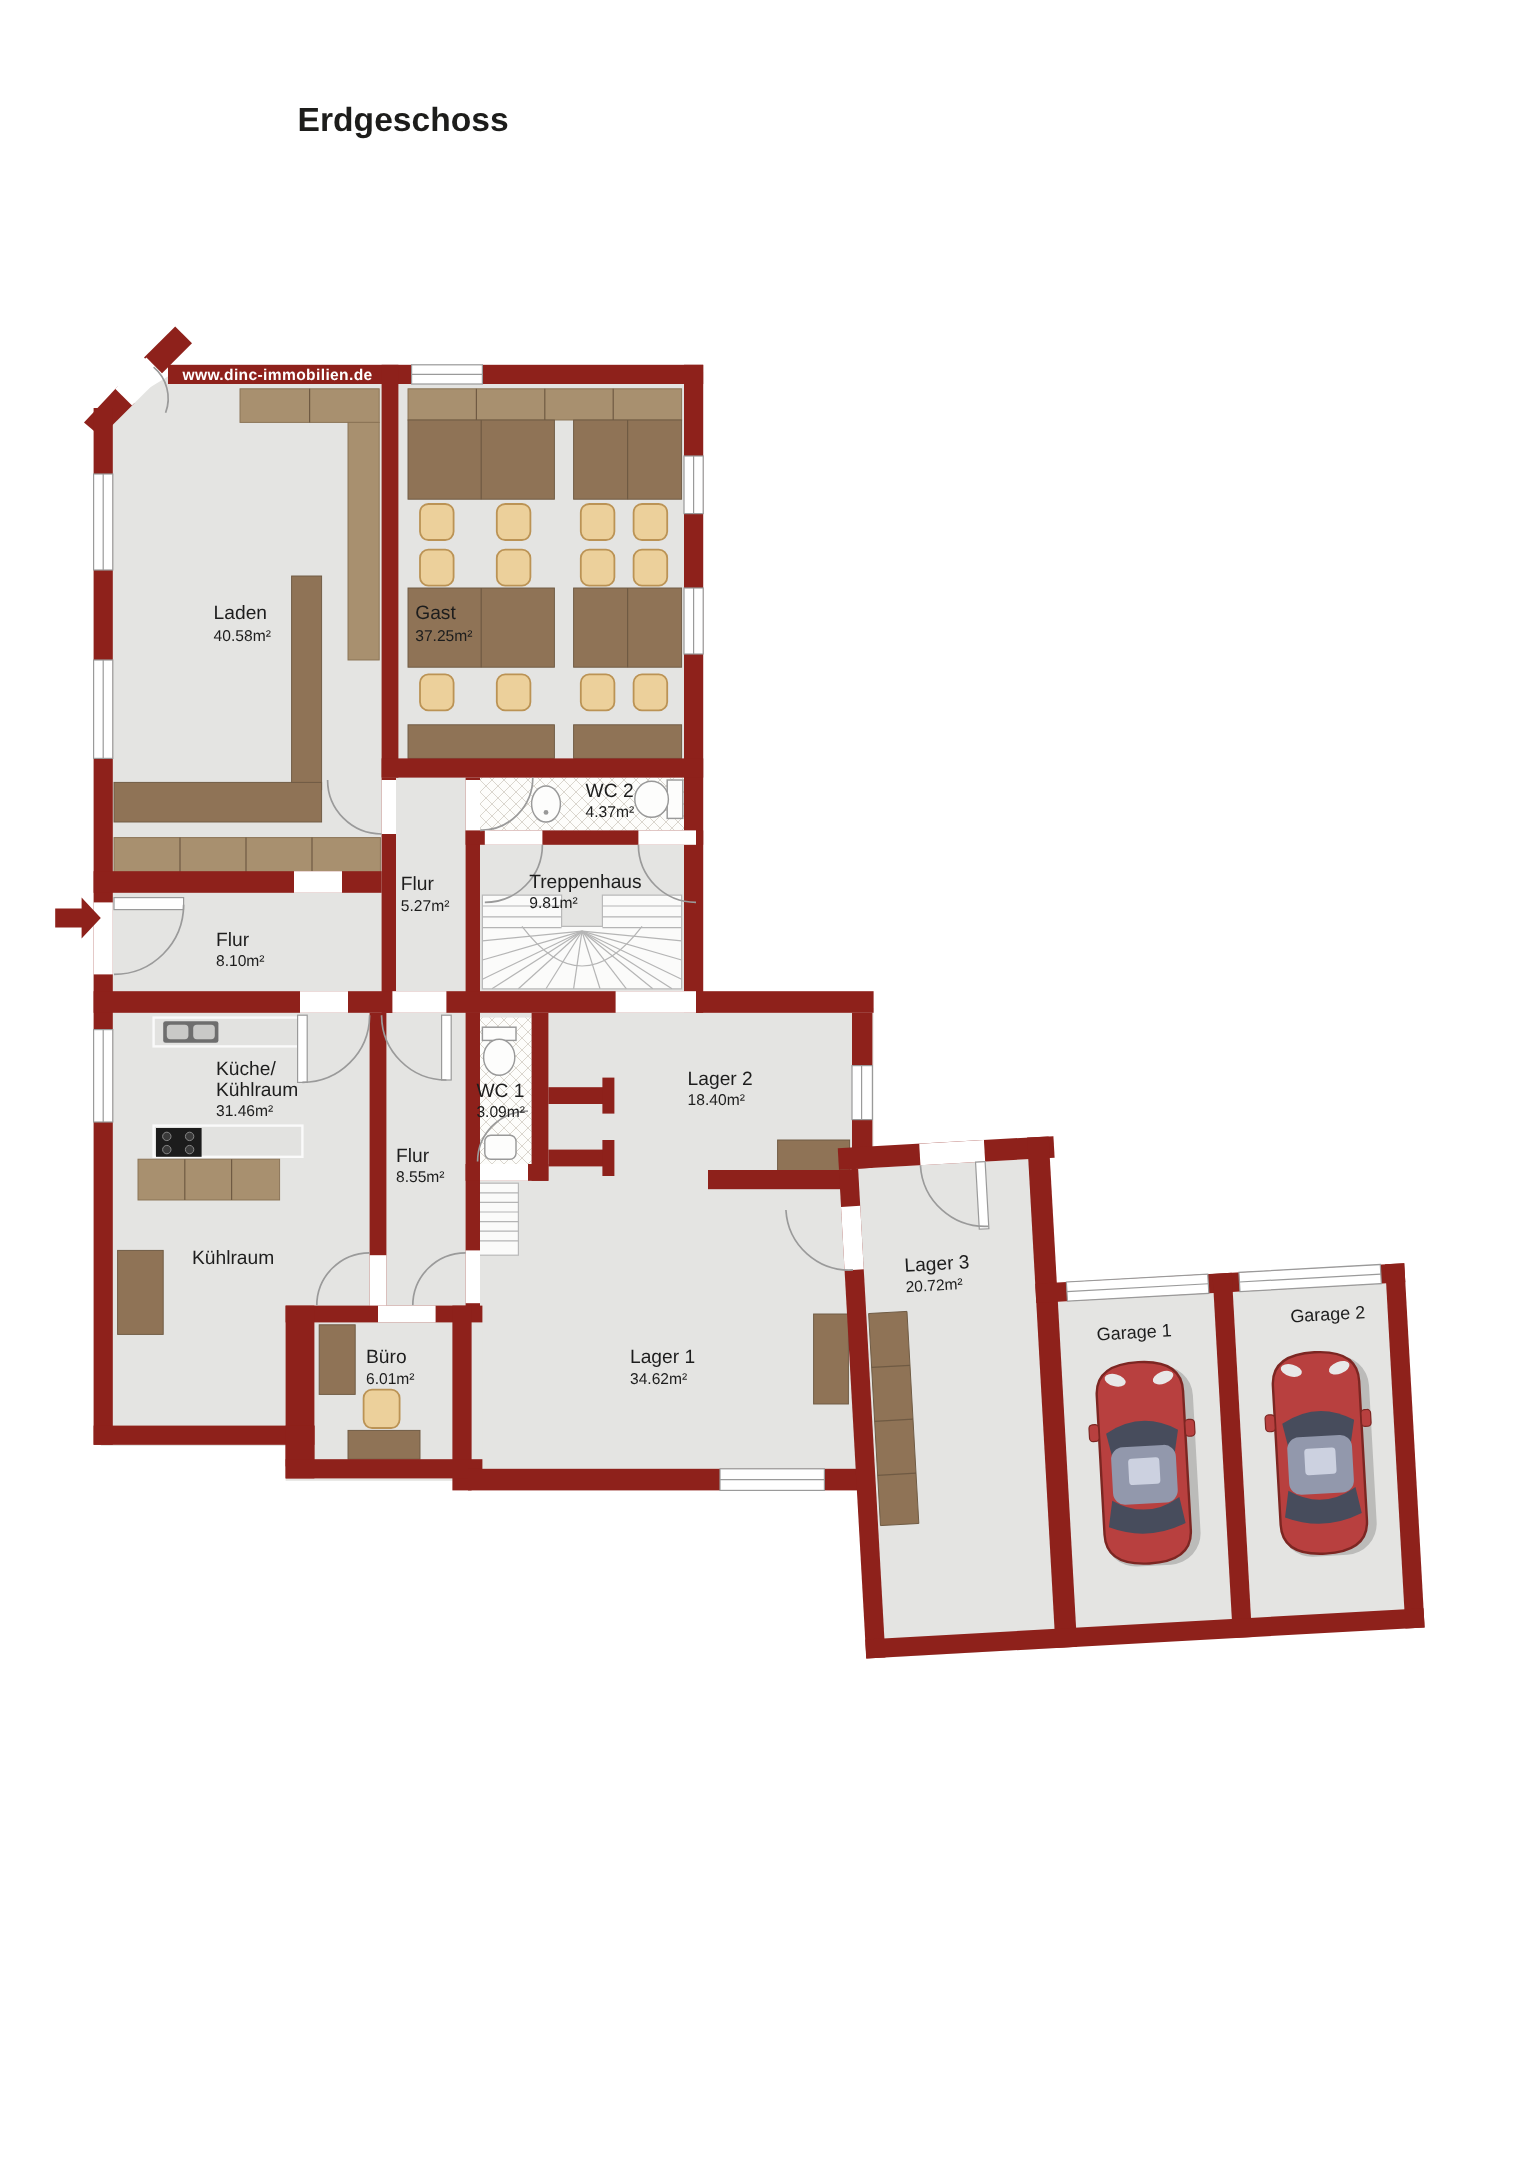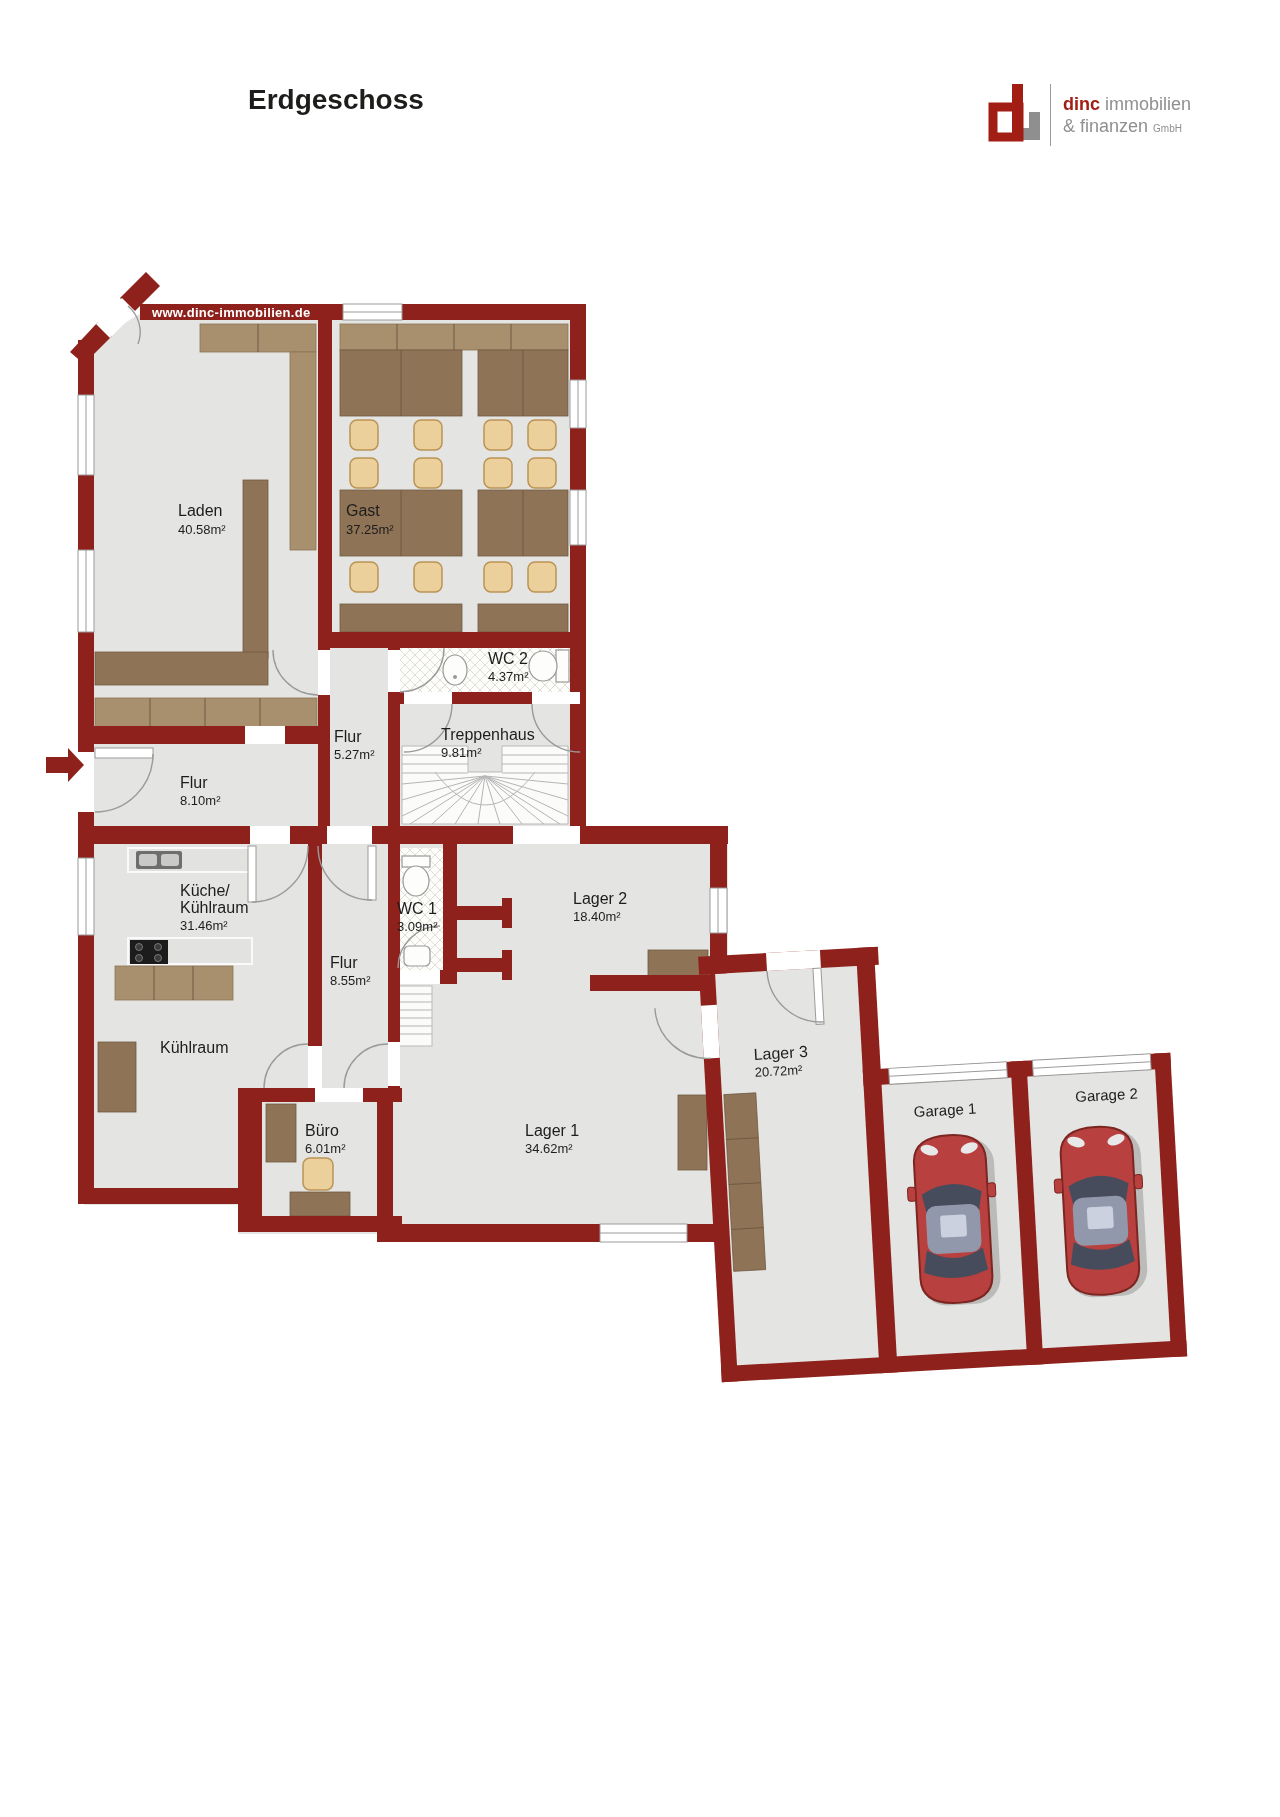--- a/index.html
+++ b/index.html
@@ -31,33 +31,20 @@
   .tread{stroke:#b5b5b5;stroke-width:1;}
   .fix{fill:#fdfdfc;stroke:#999999;stroke-width:1.2;}
 </style>
 </head>
 <body>
 
 <div class="page">
 
   <div class="title">Erdgeschoss</div>
 
-  <div class="logo">
-    <svg width="54" height="66" viewBox="0 0 54 66">
-      <rect x="30" y="46" width="24" height="12" fill="#8f8f8f"></rect>
-      <rect x="43" y="30" width="11" height="28" fill="#8f8f8f"></rect>
-      <rect x="7" y="25" width="26" height="30" fill="none" stroke="#a21e15" stroke-width="9"></rect>
-      <rect x="26" y="2" width="11" height="56" fill="#a21e15"></rect>
-    </svg>
-    <div class="logo-divider"></div>
-    <div class="logo-text">
-      <div class="logo-line1"><span class="lg-bold">dinc</span> <span>immobilien</span></div>
-      <div class="logo-line2"><span>&amp; finanzen</span> <span class="lg-small">GmbH</span></div>
-    </div>
-  </div>
 
   <svg class="plan" width="1280" height="1817" viewBox="0 0 1280 1817">
     <defs>
       <pattern id="hatch" width="10" height="10" patternUnits="userSpaceOnUse">
         <rect width="10" height="10" fill="#fdfdfb"></rect>
         <path d="M0 10 L10 0 M0 0 L10 10" stroke="#d8d4cc" stroke-width="0.8"></path>
       </pattern>
       <g id="car">
         <rect x="-36" y="-80" width="80" height="166" rx="26" fill="#000000" opacity="0.18"></rect>
         <path d="M -36,-58 Q -36,-84 0,-84 Q 36,-84 36,-58 L 36,58 Q 36,84 0,84 Q -36,84 -36,58 Z" fill="#b8403f" stroke="#7c2622" stroke-width="2"></path>

